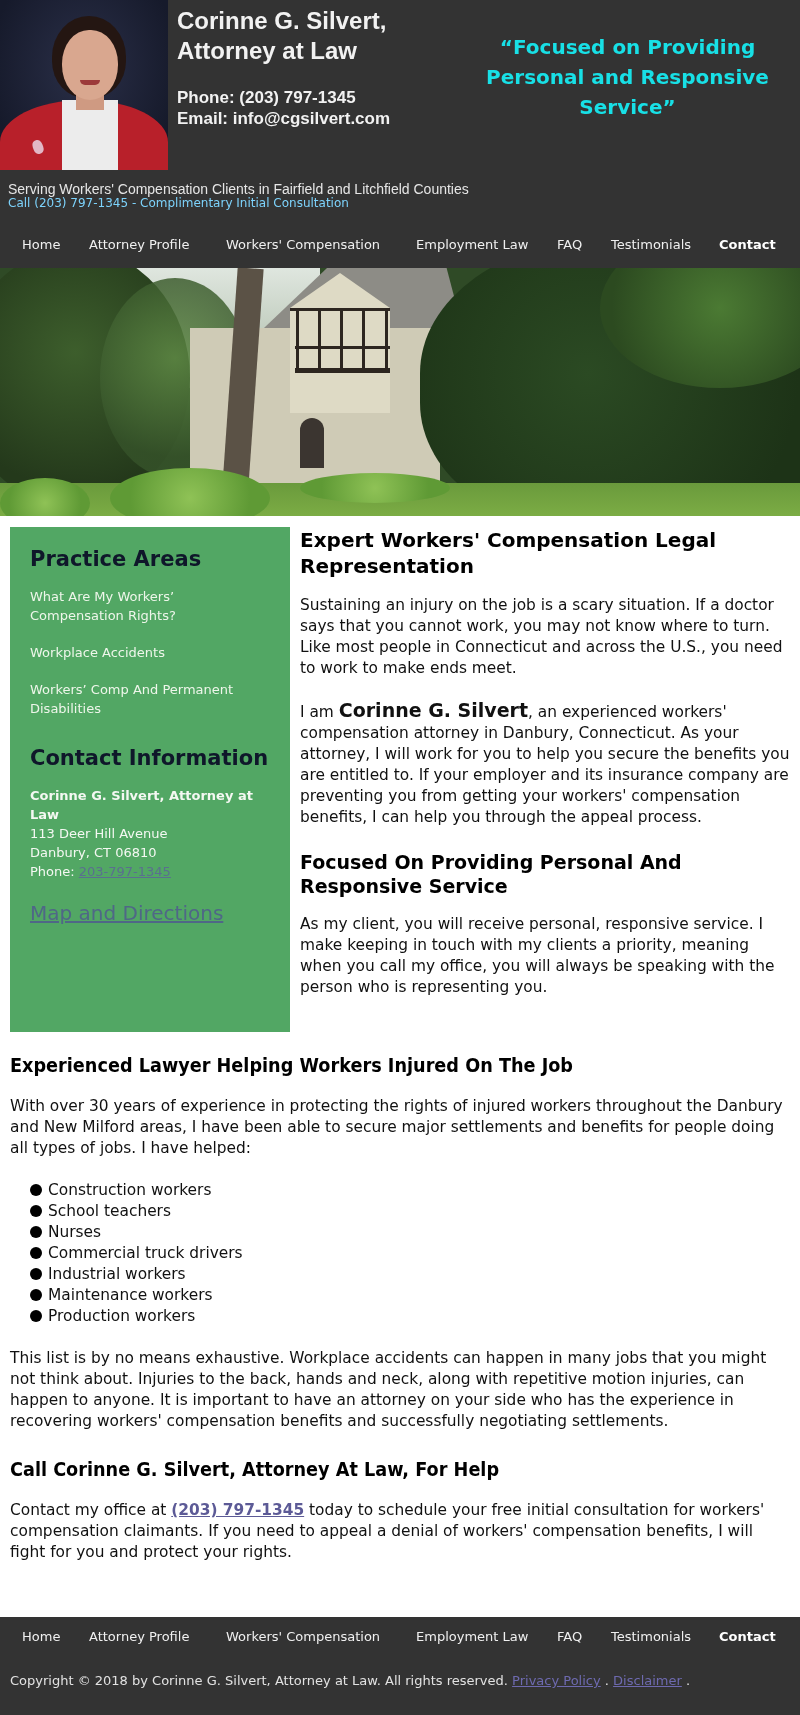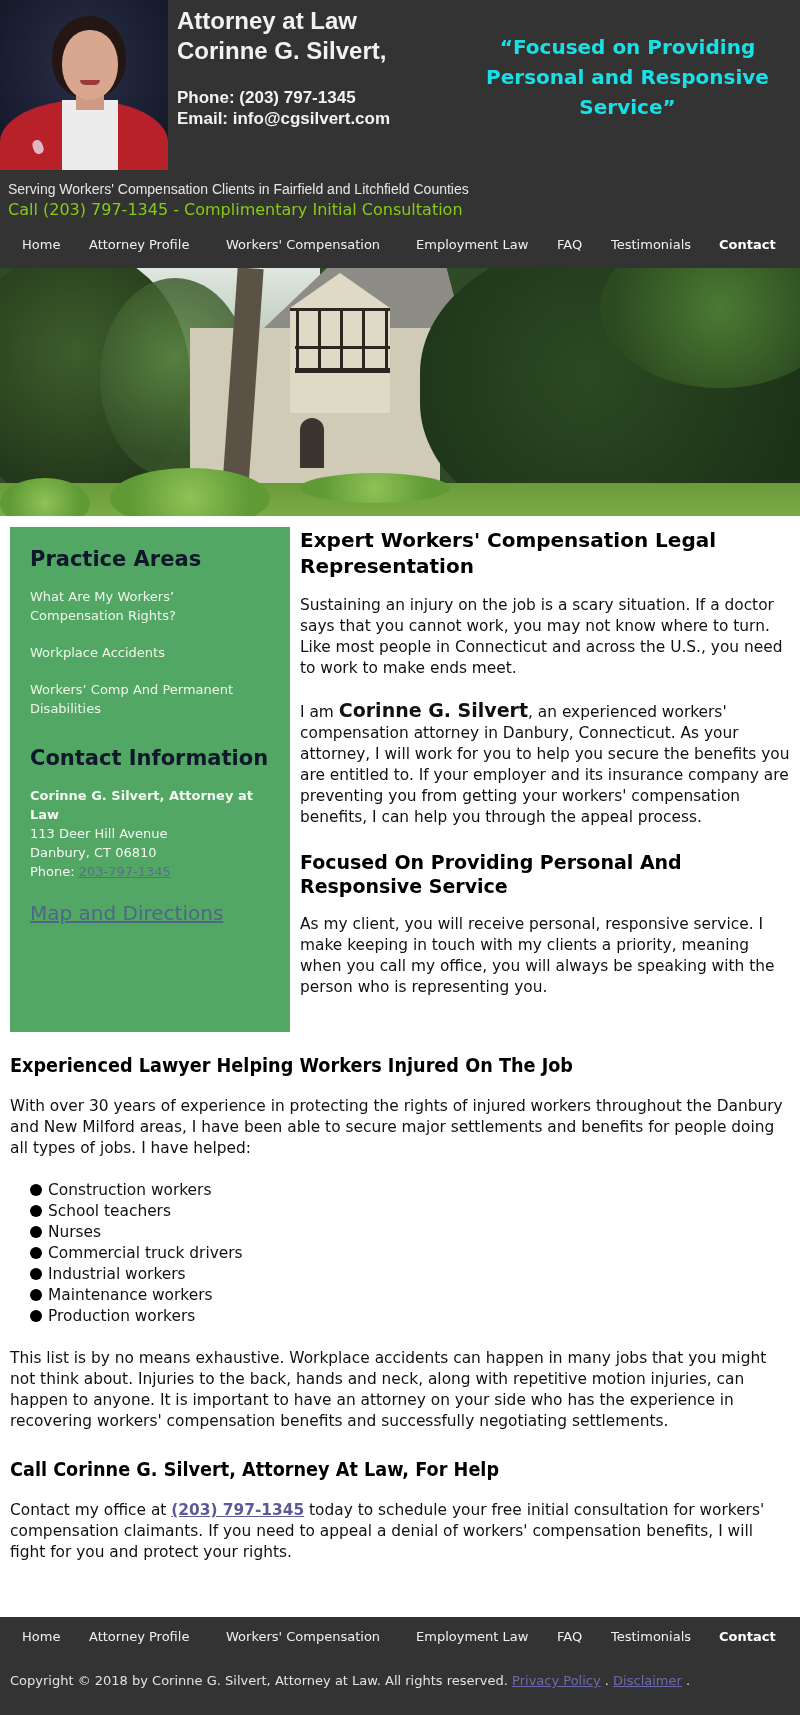--- a/index.html
+++ b/index.html
@@ -15,21 +15,21 @@
   .portrait .hair { position: absolute; left: 52px; top: 16px; width: 74px; height: 82px; background: #241612; border-radius: 50% 50% 45% 45%; }
   .portrait .face { position: absolute; left: 62px; top: 30px; width: 56px; height: 70px; background: #d9a78f; border-radius: 48% 48% 50% 50%; }
   .portrait .neck { position: absolute; left: 76px; top: 94px; width: 28px; height: 16px; background: #cf9a82; }
   .portrait .mouth { position: absolute; left: 80px; top: 80px; width: 20px; height: 5px; background: #9c3a3a; border-radius: 0 0 10px 10px; }
   .portrait .brooch { position: absolute; left: 33px; top: 140px; width: 10px; height: 14px; background: #e2b7c5; transform: rotate(-20deg); border-radius: 40%; }
 
   .h-name { position: absolute; left: 177px; top: 6px; color: #f2f2f2; font-family: "Liberation Sans", sans-serif; font-weight: bold; font-size: 24px; line-height: 30px; }
   .h-contact { position: absolute; left: 177px; top: 87px; color: #f2f2f2; font-family: "Liberation Sans", sans-serif; font-weight: bold; font-size: 17px; line-height: 21px; }
   .h-tagline { position: absolute; left: 470px; top: 32px; width: 315px; text-align: center; color: #18e0e6; font-family: "DejaVu Sans", sans-serif; font-weight: bold; font-size: 20px; line-height: 30px; }
   .h-serving { position: absolute; left: 8px; top: 181px; color: #e6e6e6; font-family: "Liberation Sans", sans-serif; font-size: 14px; line-height: 16px; }
-  .h-call { position: absolute; left: 8px; top: 200px; color: #84cc16; font-family: "DejaVu Sans", sans-serif; font-size: 16px; line-height: 20px; }
+  .h-call { position: absolute; left: 8px; top: 193px; color: #7dd3fc; font-family: "DejaVu Sans", sans-serif; font-size: 12px; line-height: 20px; }
 
   
   .nav { width: 800px; height: 46px; background: #333333; display: flex; align-items: center; }
   .nav a { color: #f0f0f0; font-family: "DejaVu Sans", sans-serif; font-size: 13px; text-decoration: none; position: absolute; }
   .nav-inner { position: relative; width: 656px; height: 46px; }
   .nav a.active { font-weight: bold; color: #ffffff; }
 
   
   .hero { width: 800px; height: 248px; position: relative; overflow: hidden; background: #2f4a26; }
   .hero .sky { position: absolute; left: 60px; top: 0; width: 260px; height: 120px; background: linear-gradient(#dfe6df, #a9b9a4); }
@@ -88,22 +88,22 @@
     <div class="bg"></div>
     <div class="jacket"></div>
     <div class="shirt"></div>
     <div class="hair"></div>
     <div class="neck"></div>
     <div class="face"></div>
     <div class="mouth"></div>
     <div class="brooch"></div>
   </div>
   <div class="h-name">
+    <div>Corinne G. Silvert,</div>
     <div>Attorney at Law</div>
-    <div>Corinne G. Silvert,</div>
   </div>
   <div class="h-contact">
     <div>Phone: (203) 797-1345</div>
     <div>Email: info@cgsilvert.com</div>
   </div>
   <div class="h-tagline">
     <div>“Focused on Providing</div>
     <div>Personal and Responsive</div>
     <div>Service”</div>
   </div>

